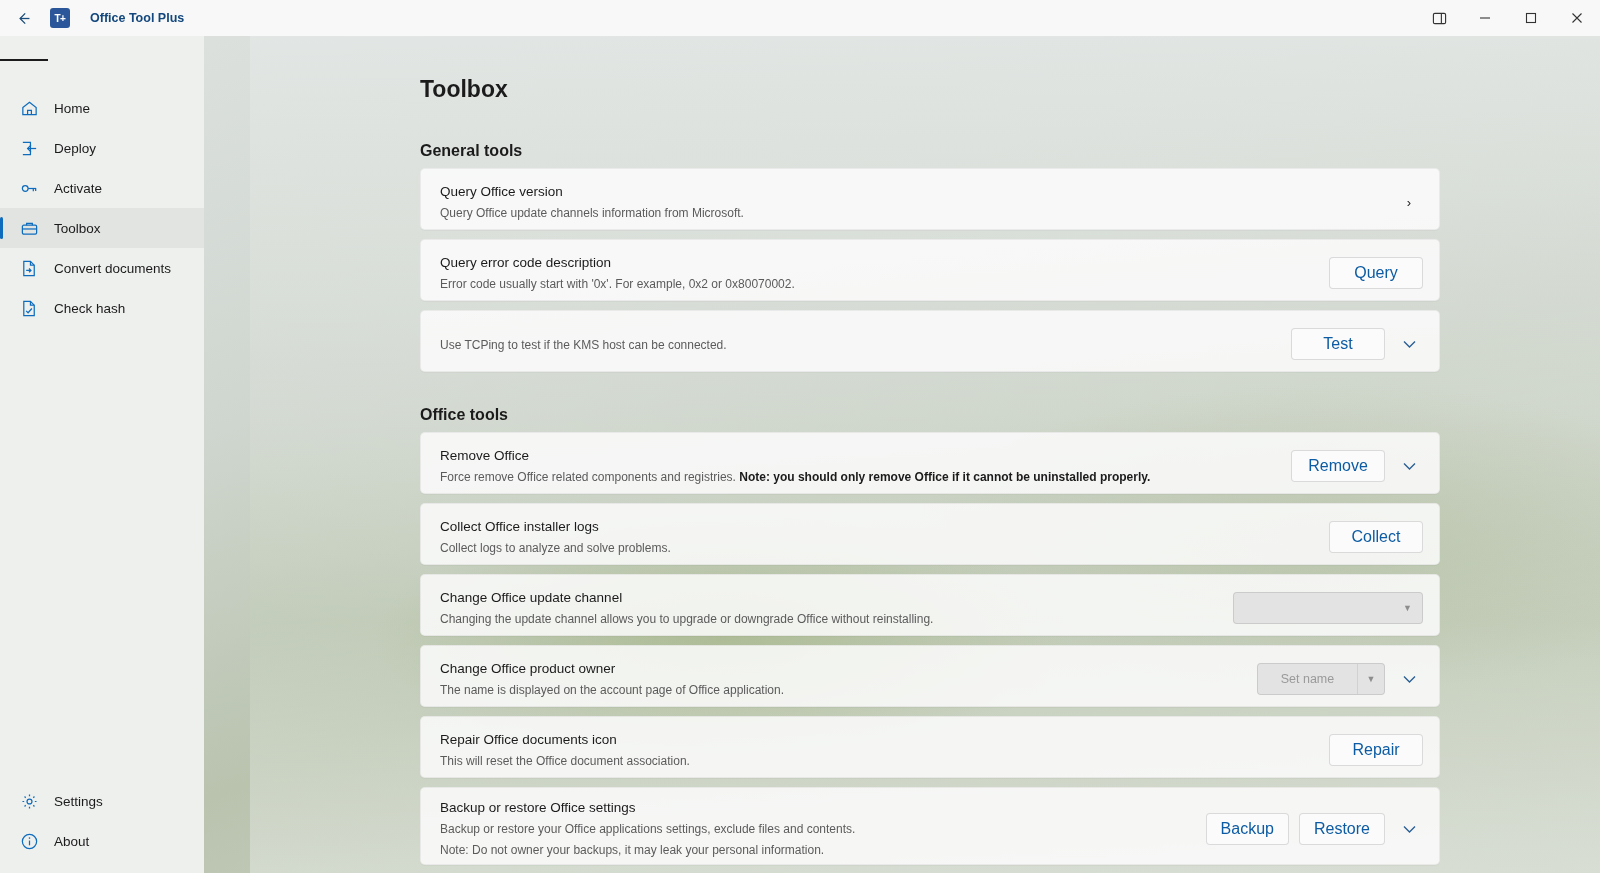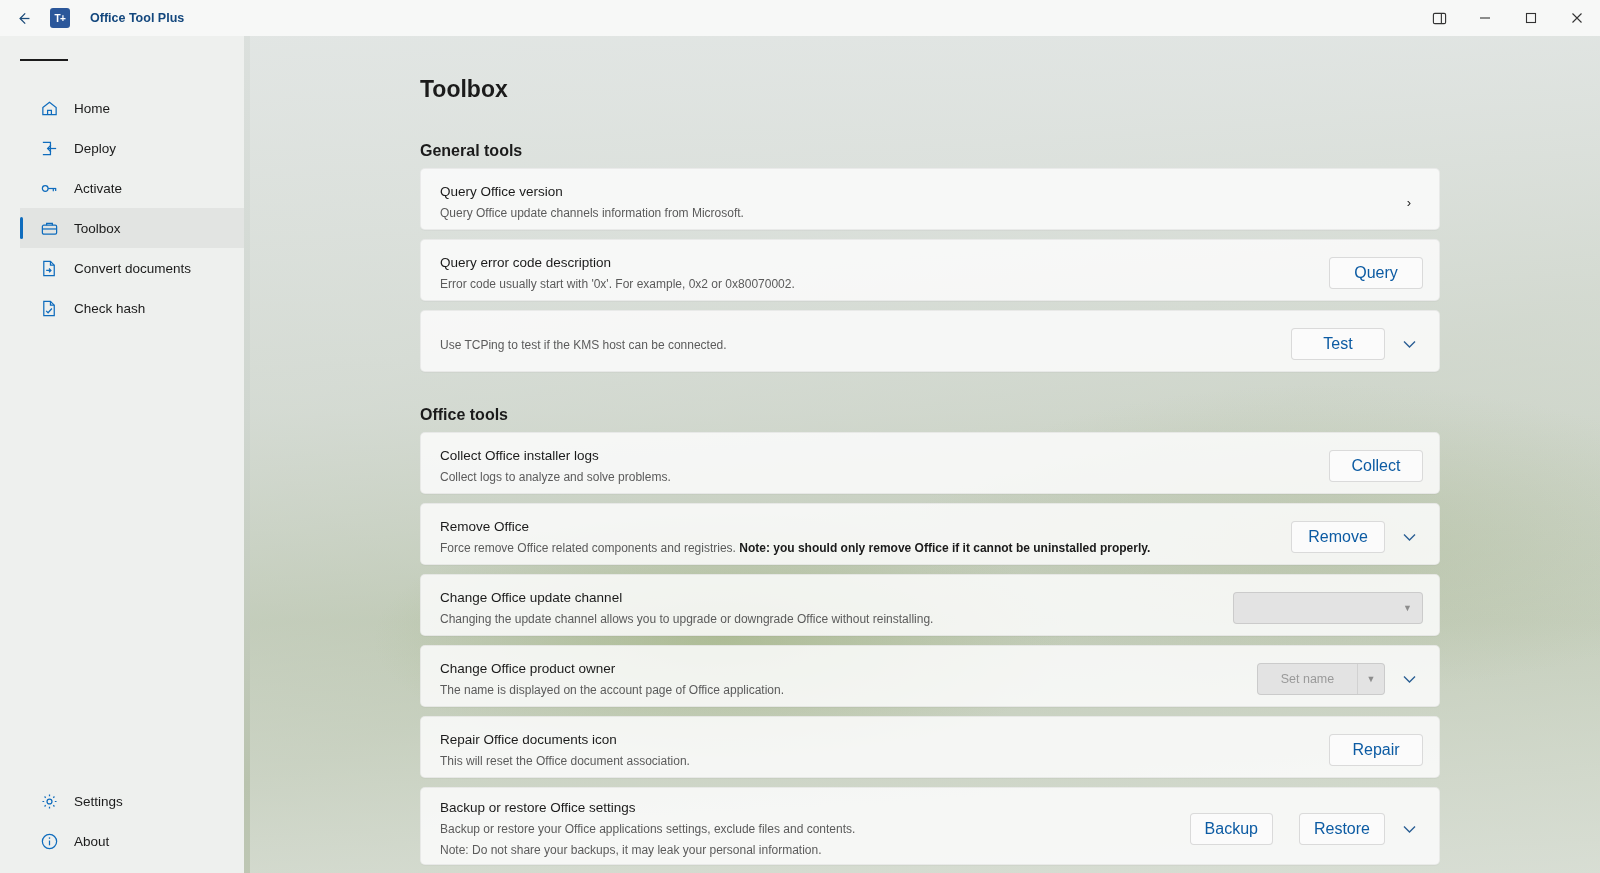--- a/index.html
+++ b/index.html
@@ -48,24 +48,24 @@
     margin-left: 20px; font-size: 12.5px; color: #13477d; font-weight: 600;
   }
   .tb-spacer { flex: 1; }
   .tb-btn {
     width: 46px; height: 36px; display: flex; align-items: center; justify-content: center;
     color: #333; font-size: 13px; cursor: pointer;
   }
 
   
   .sidebar {
-    position: absolute; left: 0; top: 36px; width: 244px; bottom: 0;
+    position: absolute; left: 0; top: 36px; width: 204px; bottom: 0;
     background: #eef0ee;
     z-index: 4;
-    display: flex; flex-direction: column; padding-left: 20px;
+    display: flex; flex-direction: column;
   }
   .hamburger {
     height: 44px; width: 48px; display: flex; align-items: center; justify-content: center;
     cursor: pointer; margin-top: 2px;
   }
   .hamburger span { display: block; width: 16px; height: 1.6px; background: #1b1b1b; margin: 2.4px 0; }
   .nav { margin-top: 6px; }
   .nav-item {
     position: relative; height: 40px; display: flex; align-items: center;
     padding-left: 18px; cursor: pointer; font-size: 13.5px; color: #1b1b1b;
@@ -119,21 +119,21 @@
   .card-desc b { color: #1b1b1b; font-weight: 700; }
   .card-actions { display: flex; align-items: center; gap: 10px; margin-left: 16px; }
 
   .btn {
     min-width: 94px; height: 32px; padding: 0 14px;
     border: 1px solid rgba(0,0,0,.13); border-radius: 4px;
     background: #fbfbfb; color: #0c5ba3;
     font-size: 16px; font-family: inherit; cursor: pointer;
     display: flex; align-items: center; justify-content: center;
   }
-  .btn.narrow { min-width: 66px; margin-left: 16px; }
+  .btn.narrow { min-width: 66px; }
 
   .chev {
     width: 28px; height: 28px;
     display: flex; align-items: center; justify-content: center;
     color: #2b5f94; font-size: 13px; cursor: pointer;
   }
   .chev-right { color: #1b1b1b; font-size: 13px; }
 
   .combo {
     width: 190px; height: 32px;
@@ -323,45 +323,45 @@
                 <path d="M1 1.5 L6.5 7 L12 1.5"></path>
               </svg>
           </div>
         </div>
       </div>
 
       <div class="section-header second">Office tools</div>
 
       <div class="card">
         <div class="card-text">
-          <div class="card-title">Collect Office installer logs</div>
-          <div class="card-desc">Collect logs to analyze and solve problems.</div>
-        </div>
-        <div class="card-actions">
-          <button class="btn">Collect</button>
-        </div>
-      </div>
-
-      <div class="card">
-        <div class="card-text">
           <div class="card-title">Remove Office</div>
           <div class="card-desc"><span>Force remove Office related components and registries. </span><b>Note: you should only remove Office if it cannot be uninstalled properly.</b></div>
         </div>
         <div class="card-actions">
           <button class="btn">Remove</button>
           <div class="chev">
             <svg width="13" height="9" viewBox="0 0 13 9" fill="none" stroke="currentColor" stroke-width="1.4">
                 <path d="M1 1.5 L6.5 7 L12 1.5"></path>
               </svg>
           </div>
         </div>
       </div>
 
       <div class="card">
         <div class="card-text">
+          <div class="card-title">Collect Office installer logs</div>
+          <div class="card-desc">Collect logs to analyze and solve problems.</div>
+        </div>
+        <div class="card-actions">
+          <button class="btn">Collect</button>
+        </div>
+      </div>
+
+      <div class="card">
+        <div class="card-text">
           <div class="card-title">Change Office update channel</div>
           <div class="card-desc">Changing the update channel allows you to upgrade or downgrade Office without reinstalling.</div>
         </div>
         <div class="card-actions">
           <div class="combo">
             <span></span>
             <span class="caret">▼</span>
           </div>
         </div>
       </div>
@@ -392,21 +392,21 @@
         </div>
         <div class="card-actions">
           <button class="btn">Repair</button>
         </div>
       </div>
 
       <div class="card">
         <div class="card-text">
           <div class="card-title">Backup or restore Office settings</div>
           <div class="card-desc">Backup or restore your Office applications settings, exclude files and contents.</div>
-          <div class="card-desc">Note: Do not share your backups, it may leak your personal information.</div>
+          <div class="card-desc">Note: Do not owner your backups, it may leak your personal information.</div>
         </div>
         <div class="card-actions">
           <button class="btn narrow">Backup</button>
           <button class="btn narrow">Restore</button>
           <div class="chev">
             <svg width="13" height="9" viewBox="0 0 13 9" fill="none" stroke="currentColor" stroke-width="1.4">
                 <path d="M1 1.5 L6.5 7 L12 1.5"></path>
               </svg>
           </div>
         </div>

